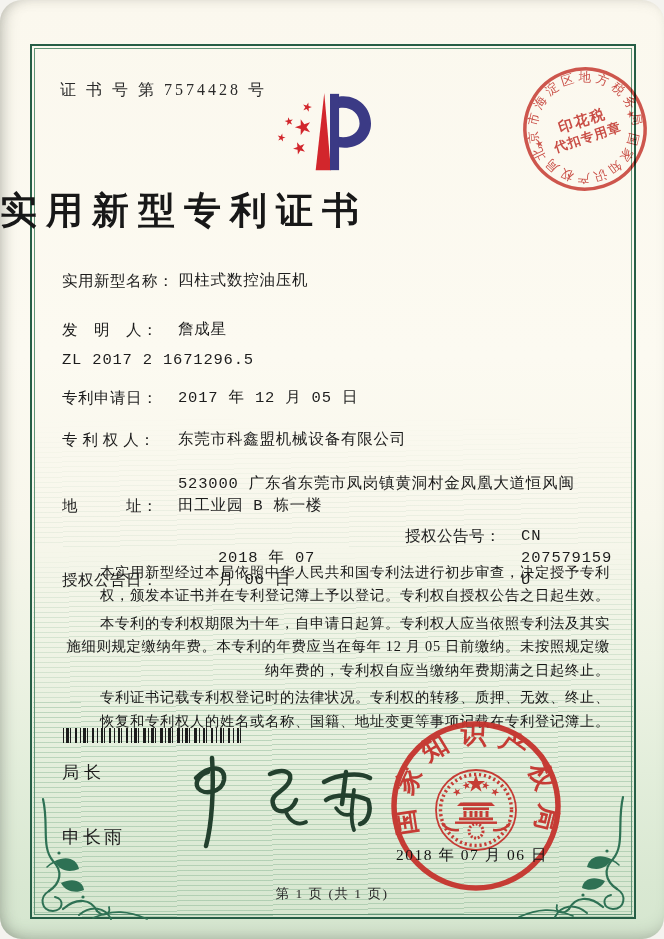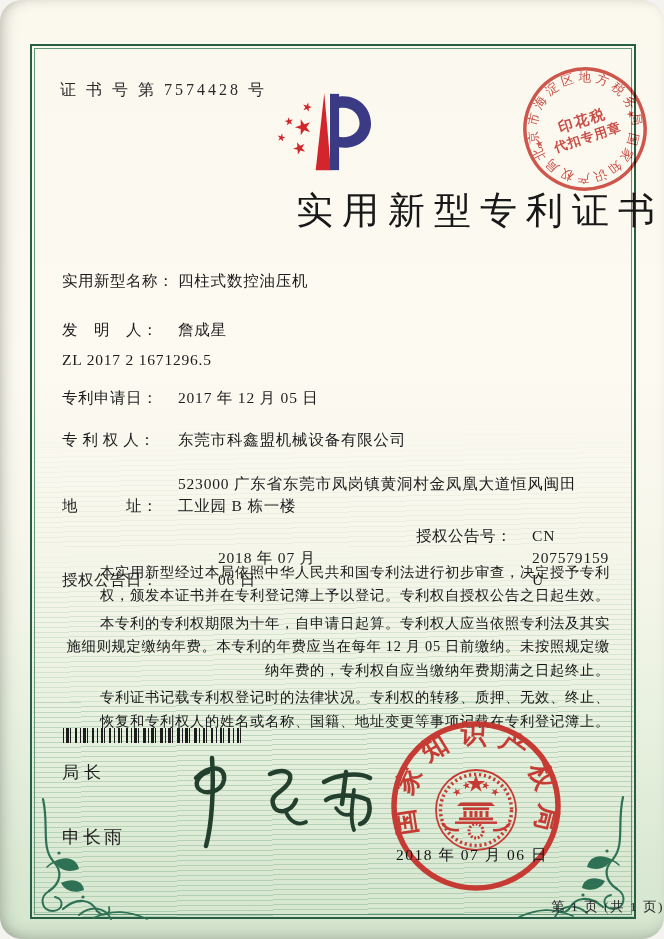--- a/index.html
+++ b/index.html
@@ -34,26 +34,26 @@
     border:2.5px solid #265e46;z-index:2;pointer-events:none;}
   .frame-inner{position:absolute;inset:2px;border:1px solid #619578;}
   .orn{position:absolute;z-index:3;}
   #orn-left{left:33px;top:797px;}
   #orn-right{right:31px;top:795px;transform:scaleX(-1);}
 
   .cert-no{position:absolute;left:60px;top:80px;z-index:4;
     font-size:16px;letter-spacing:3px;color:#2a2a2a;}
   .logo{position:absolute;left:268px;top:84px;z-index:4;}
   .title{position:absolute;left:0;right:0;top:186px;z-index:4;
-    text-align:right;font-size:37px;font-weight:400;letter-spacing:9px;color:#181818;padding-left:24px;}
+    text-align:left;font-size:37px;font-weight:700;letter-spacing:9px;color:#181818;}
 
   .fields{position:absolute;left:62px;top:270px;right:52px;z-index:4;font-size:15.5px;}
   .frow{display:flex;align-items:flex-end;line-height:22px;}
   .frow .lab{white-space:pre;width:116px;flex:0 0 116px;letter-spacing:.5px;}
-  .frow .val{letter-spacing:.8px;}
+  .frow .val{letter-spacing:.8px;font-family:Liberation Mono, monospace;}
   .mb1{margin-bottom:27px}.mb2{margin-bottom:8px}.mb3{margin-bottom:16px}
   .mb4{margin-bottom:20px}.mb5{margin-bottom:22px}.mb6{margin-bottom:8px}
   .addr .val{width:404px;}
   .grant{display:flex;gap:40px;}
   .grant .right{margin-left:42px;display:flex;}
 
   .paras{position:absolute;left:56px;right:50px;top:557px;z-index:4;
     font-size:14.3px;line-height:1.64;letter-spacing:.7px;color:#161616;}
   .paras p{margin:4px;text-indent:2em;text-align:right;}
 
@@ -66,21 +66,21 @@
   .sig-title{position:absolute;left:62px;top:761px;z-index:4;font-size:17px;letter-spacing:5px;}
   .sig-name{position:absolute;left:62px;top:825px;z-index:4;font-size:18px;letter-spacing:3px;}
   .signature{position:absolute;left:168px;top:748px;z-index:4;}
 
   .seal{position:absolute;left:384px;top:714px;z-index:5;opacity:.95;}
   .seal-date{position:absolute;left:396px;top:845px;z-index:6;
     font-size:15.5px;letter-spacing:1.5px;color:#141414;}
   .tax-stamp{position:absolute;left:510px;top:54px;z-index:5;opacity:.92;mix-blend-mode:multiply;}
 
   .footer{position:absolute;left:0;right:0;top:885px;z-index:4;
-    text-align:right;font-size:13.5px;letter-spacing:1.5px;color:#2a2a2a;margin-top:13px;}
+    text-align:center;font-size:13.5px;letter-spacing:1.5px;color:#2a2a2a;}
 </style>
 </head>
 <body>
 
 <svg width="0" height="0" style="position:absolute" aria-hidden="true">
   <defs>
     <path id="star5" d="M0,-10 L2.23,-3.07 L9.51,-3.09 L3.61,1.17 L5.88,8.09 L0,3.8 L-5.88,8.09 L-3.61,1.17 L-9.51,-3.09 L-2.23,-3.07 Z"></path>
     <path id="arcTaxTop" d="M29.9,92 A48.1,48.1 0 1 1 120.1,92" fill="none"></path>
     <path id="arcTaxBottom" d="M118,88 A45,45 0 0 1 32,88" fill="none"></path>
     <path id="arcSeal" d="M37.4,123.5 A63,63 0 1 1 146.6,123.5" fill="none"></path>

